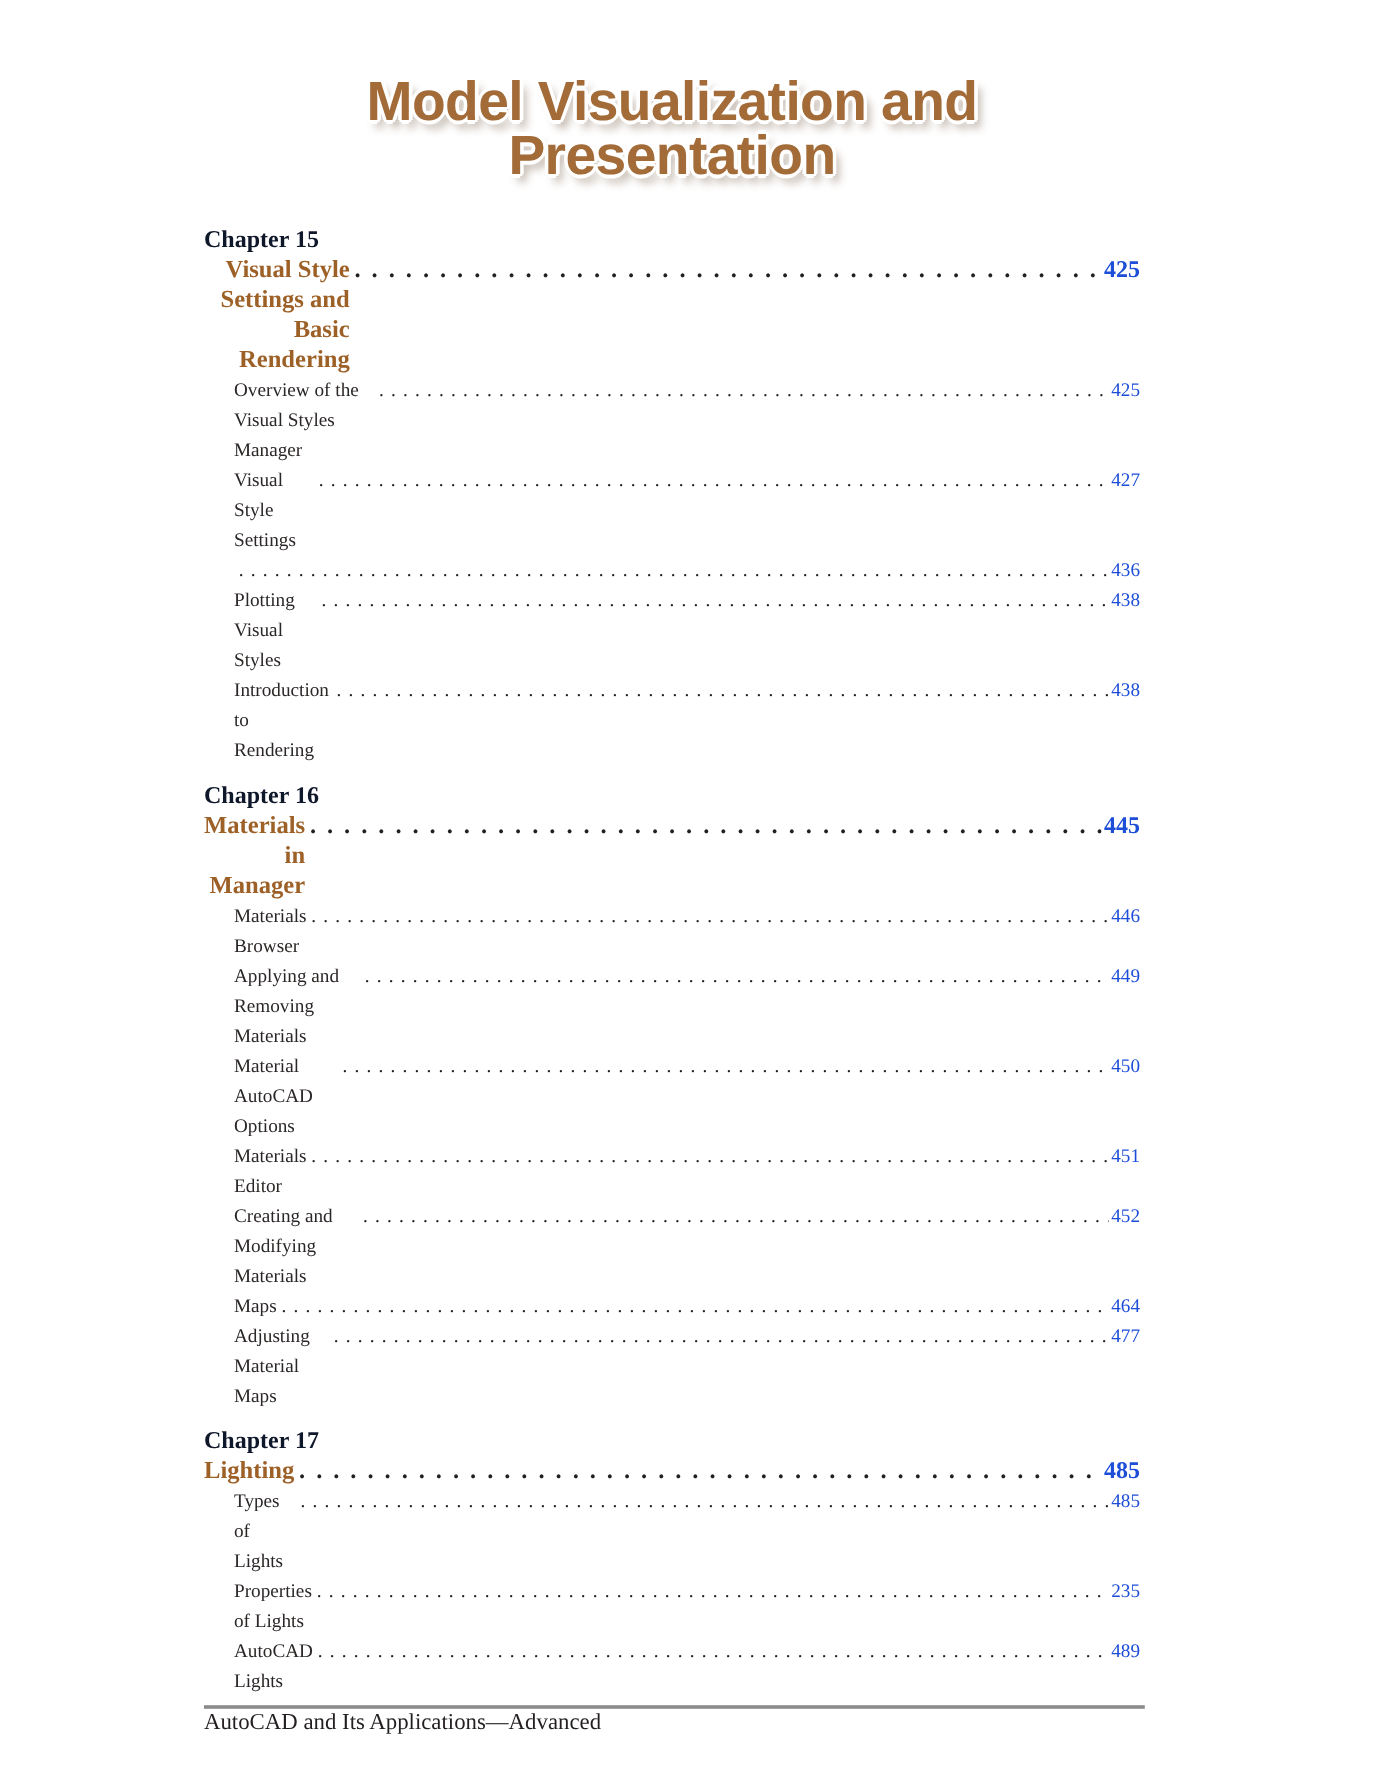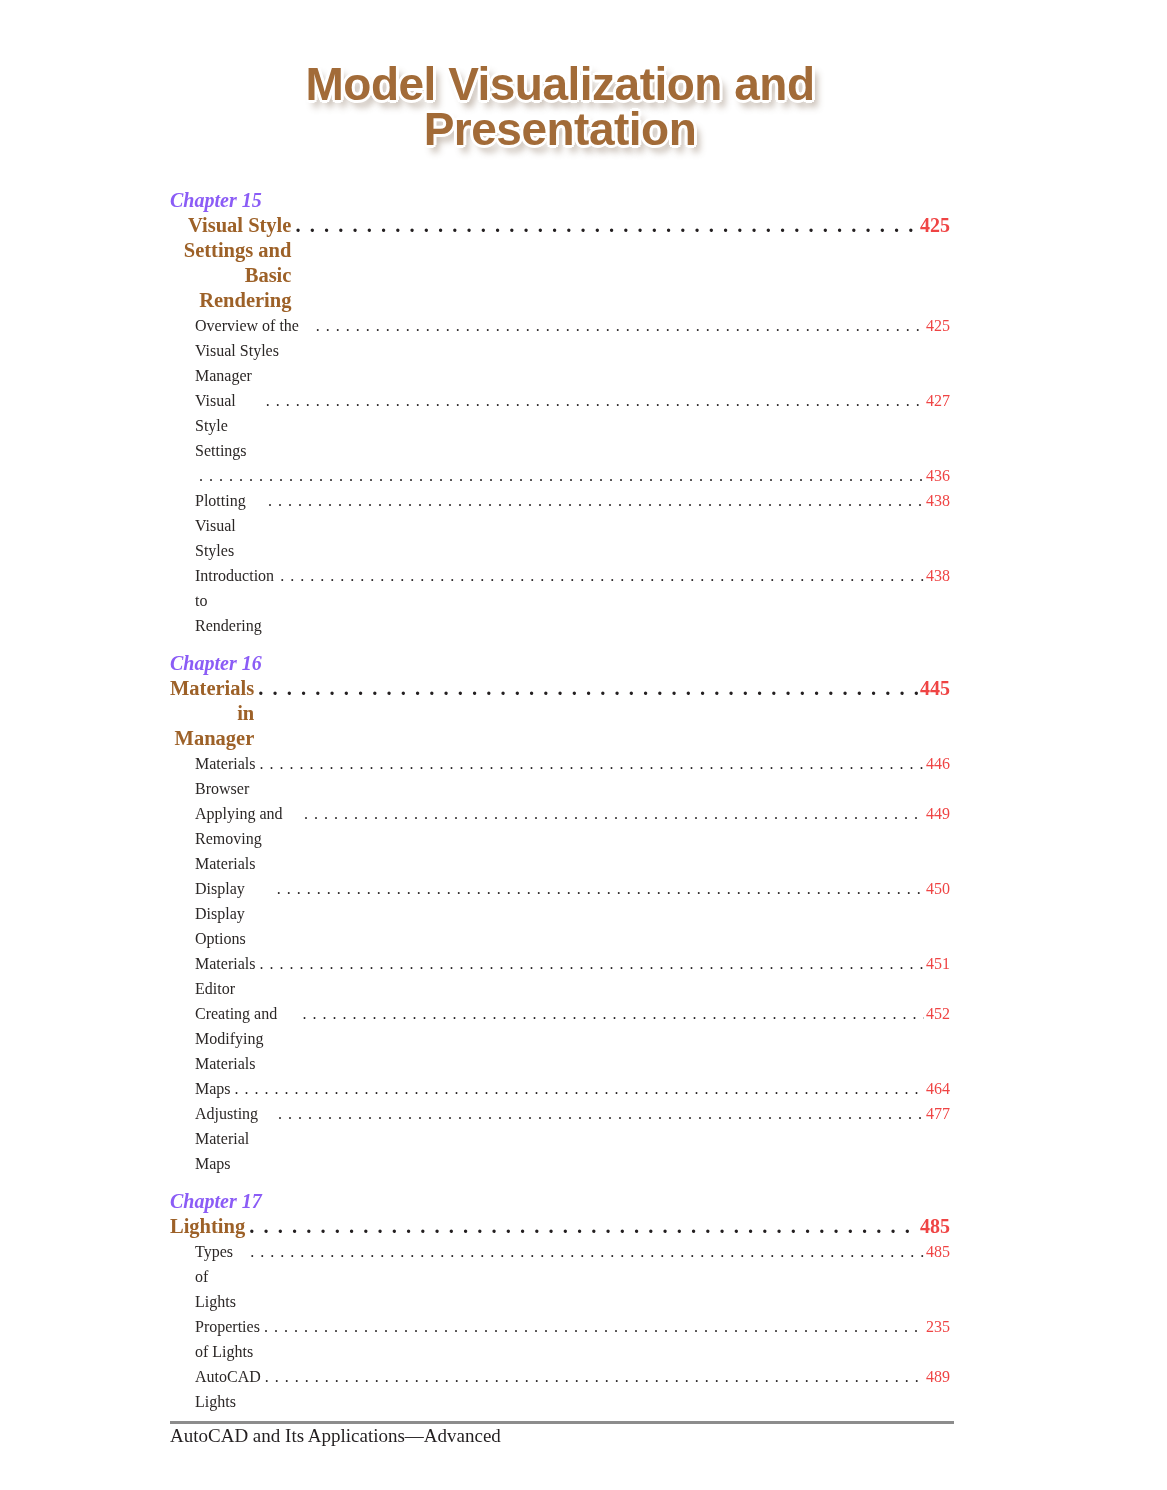--- a/index.html
+++ b/index.html
@@ -32,22 +32,21 @@
       -2px  2px 0 #ffffff, 2px  2px 0 #ffffff,
       -3px  0   0 #ffffff, 3px  0   0 #ffffff,
        0   -3px 0 #ffffff, 0    3px 0 #ffffff,
        5px 7px 7px rgba(110, 85, 60, 0.45);
   }
   .chapter { margin-bottom: 13px; }
   .chnum {
     font-weight: 700;
     font-size: 20px;
     line-height: 25px;
-    color: #8b5cf6;
-    font-style: italic;
+    color: #0f172a;
   }
   .row { display: flex; align-items: baseline; }
   .trow {
     font-weight: 700;
     font-size: 20.5px;
     line-height: 25px;
     text-align: right;
   }
   .ctitle { color: #9d6128; }
   .erow {
@@ -61,21 +60,21 @@
     overflow: hidden;
     white-space: nowrap;
     margin: 0 2px 0 4px;
     color: #231f20;
   }
   .leader::after {
     letter-spacing: 1px;
     content: ". . . . . . . . . . . . . . . . . . . . . . . . . . . . . . . . . . . . . . . . . . . . . . . . . . . . . . . . . . . . . . . . . . . . . . . . . . . . . . . . . . . . . . . . . . . . . . . . . . . . . . . . . . . . . . . . . . . . . . . . . . . . . . . . . . . .";
   }
   .trow .leader::after { font-weight: 700; letter-spacing: 2px; }
-  .pnum { white-space: nowrap; color: #ef4444; }
+  .pnum { white-space: nowrap; color: #1d4ed8; }
   .trow .pnum { font-size: 20px; }
   .footer {
     position: absolute;
     left: 170px;
     top: 1421px;
     width: 915px;
   }
   .frule { height: 3px; background: #8c8c8c; }
   .frow {
     display: flex;
@@ -141,21 +140,21 @@
           <span>Materials Browser</span>
           <span class="leader"></span>
           <span class="pnum">446</span>
         </div>
         <div class="row erow">
           <span>Applying and Removing Materials</span>
           <span class="leader"></span>
           <span class="pnum">449</span>
         </div>
         <div class="row erow">
-          <span>Display Display Options</span>
+          <span>Material AutoCAD Options</span>
           <span class="leader"></span>
           <span class="pnum">450</span>
         </div>
         <div class="row erow">
           <span>Materials Editor</span>
           <span class="leader"></span>
           <span class="pnum">451</span>
         </div>
         <div class="row erow">
           <span>Creating and Modifying Materials</span>

